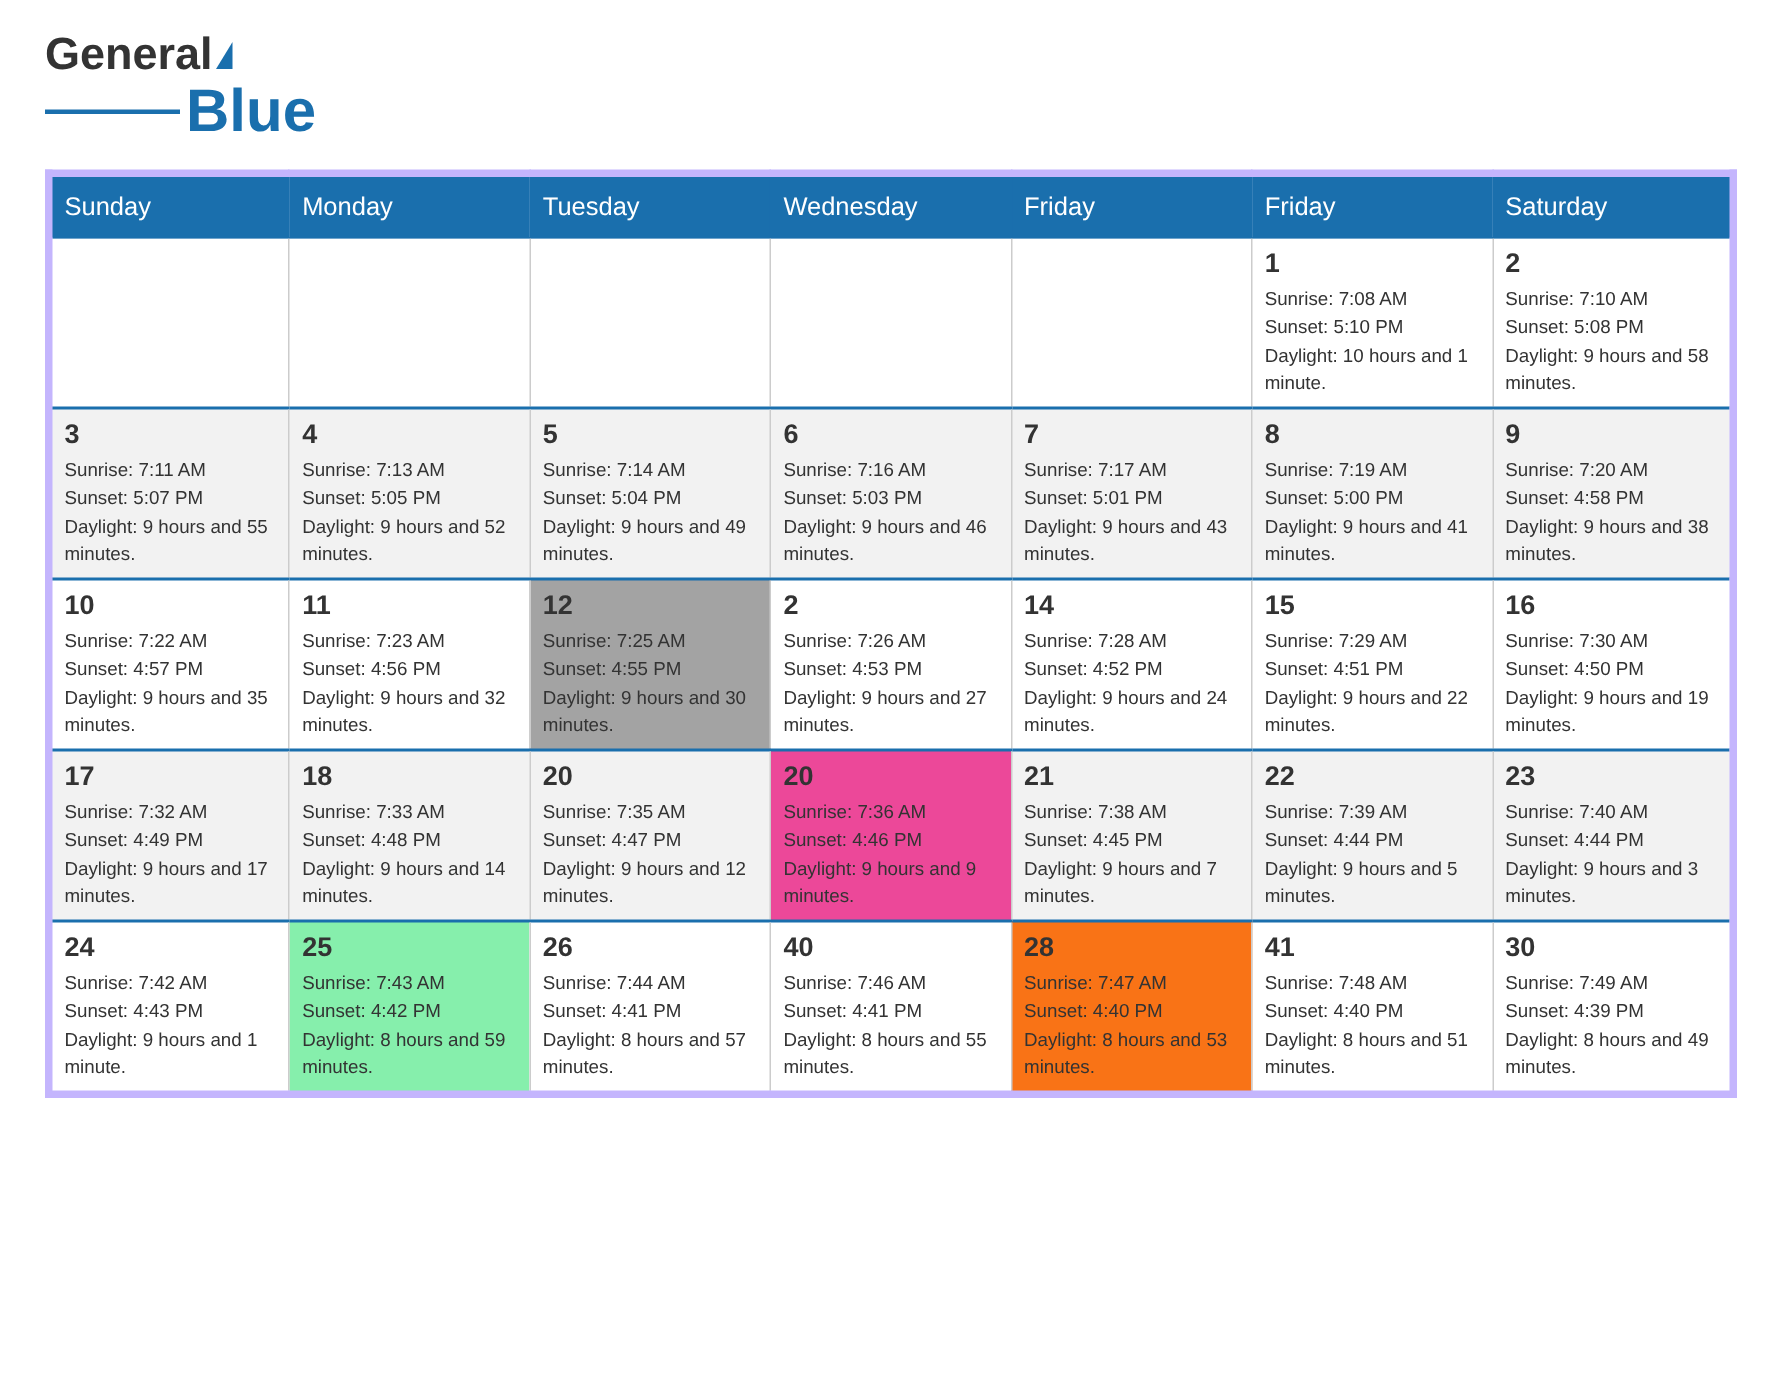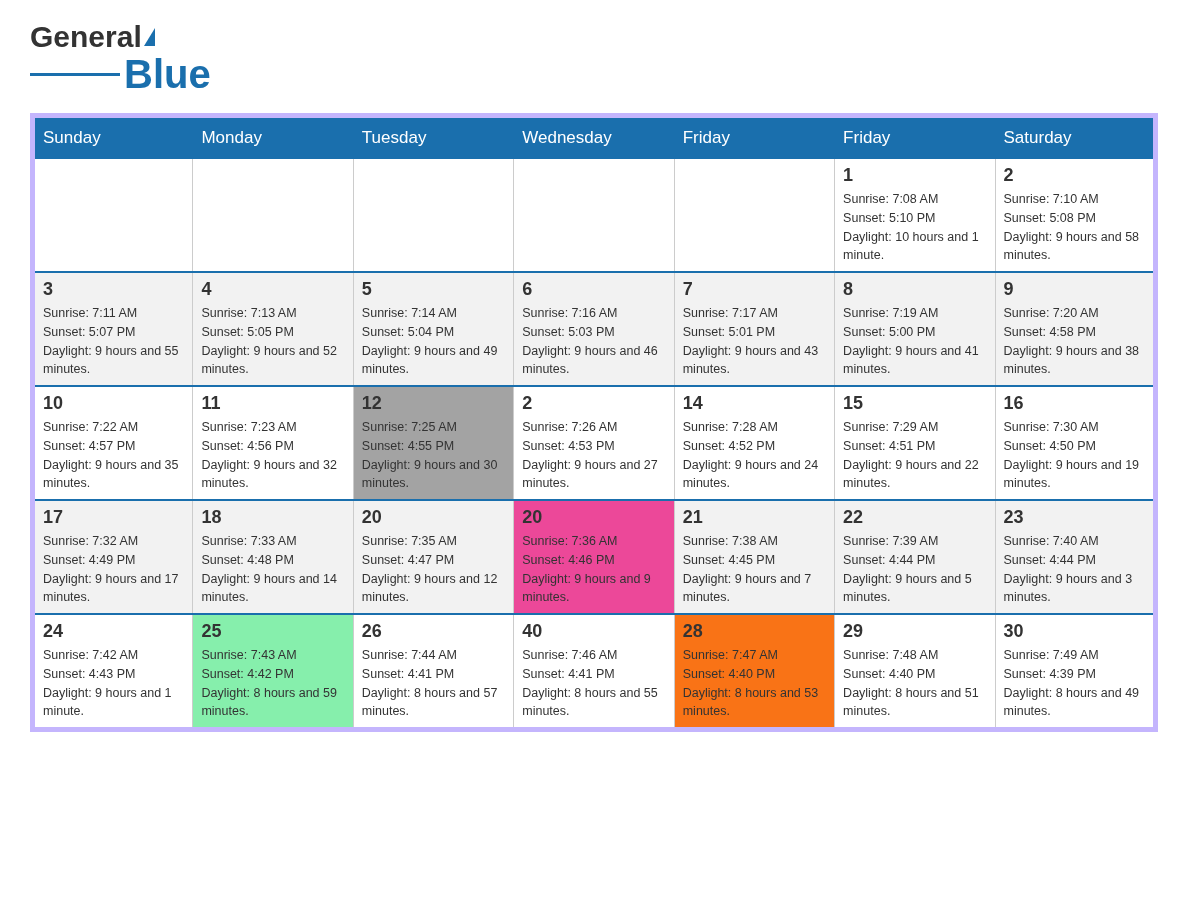--- a/index.html
+++ b/index.html
@@ -240,21 +240,21 @@
         </td>
         <td style="background: rgb(255, 255, 255);">
           <span class="day-number">40</span>
           <div class="day-info">Sunrise: 7:46 AM<br>Sunset: 4:41 PM<br>Daylight: 8 hours and 55 minutes.</div>
         </td>
         <td style="background: #f97316;">
           <span class="day-number">28</span>
           <div class="day-info">Sunrise: 7:47 AM<br>Sunset: 4:40 PM<br>Daylight: 8 hours and 53 minutes.</div>
         </td>
         <td style="background: rgb(255, 255, 255);">
-          <span class="day-number">29</span>
+          <span class="day-number">41</span>
           <div class="day-info">Sunrise: 7:48 AM<br>Sunset: 4:40 PM<br>Daylight: 8 hours and 51 minutes.</div>
         </td>
         <td style="background: rgb(255, 255, 255);">
           <span class="day-number">30</span>
           <div class="day-info">Sunrise: 7:49 AM<br>Sunset: 4:39 PM<br>Daylight: 8 hours and 49 minutes.</div>
         </td>
       </tr>
     </tbody>
 </table>
 

